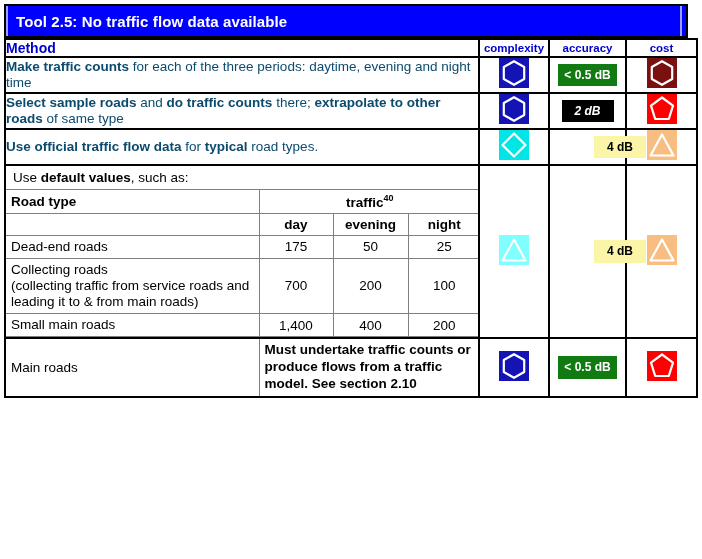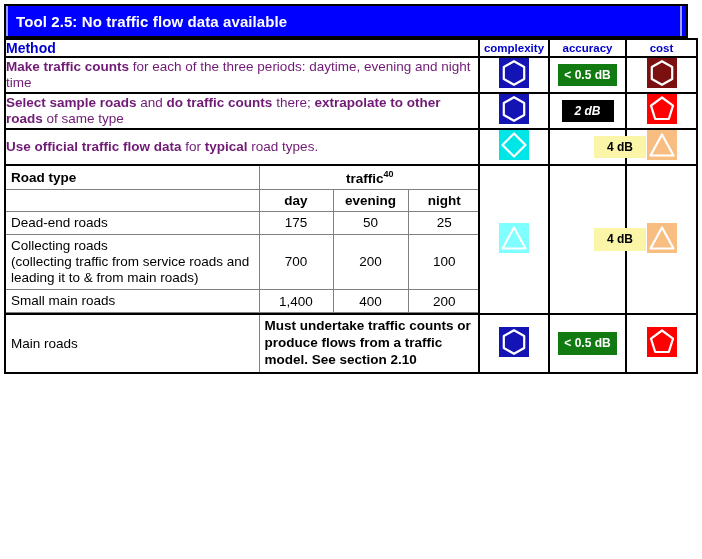--- a/index.html
+++ b/index.html
@@ -82,21 +82,21 @@
   .hdr-small {
     color: #0000cc;
     font-size: 11.5px;
     font-weight: bold;
     text-align: center;
     padding: 8px 2px;
   }
 
   .method-cell {
     font-size: 13.5px;
-    color: #701a75;
+    color: #0c4a6e;
     line-height: 1.22;
     padding: 6px 6px 6px 7px;
     text-align: left;
   }
   .method-cell b { font-weight: bold; }
 
   .icon-cell {
     text-align: center;
     vertical-align: middle;
   }
@@ -255,20 +255,21 @@
           <span class="shape-box"><svg viewBox="0 0 30 30" xmlns="http://www.w3.org/2000/svg">
                 <rect x="0" y="0" width="30" height="30" fill="#F8BE81"></rect>
                 <path d="M15 4.5 L26.5 25.5 L3.5 25.5 Z" fill="none" stroke="#ffffff" stroke-width="2.2" stroke-linejoin="round"></path>
               </svg></span>
         </td>
       </tr>
 
 
       <tr>
         <td class="defaults-cell">
+          <div class="defaults-intro">Use <b>default values</b>, such as:</div>
           <table class="inner-table">
             <colgroup>
                 <col class="ic-road">
                 <col class="ic-day">
                 <col class="ic-eve">
                 <col class="ic-nit">
               </colgroup>
             <tbody>
               <tr>
                 <td class="in-hdr-blue">Road type</td>

